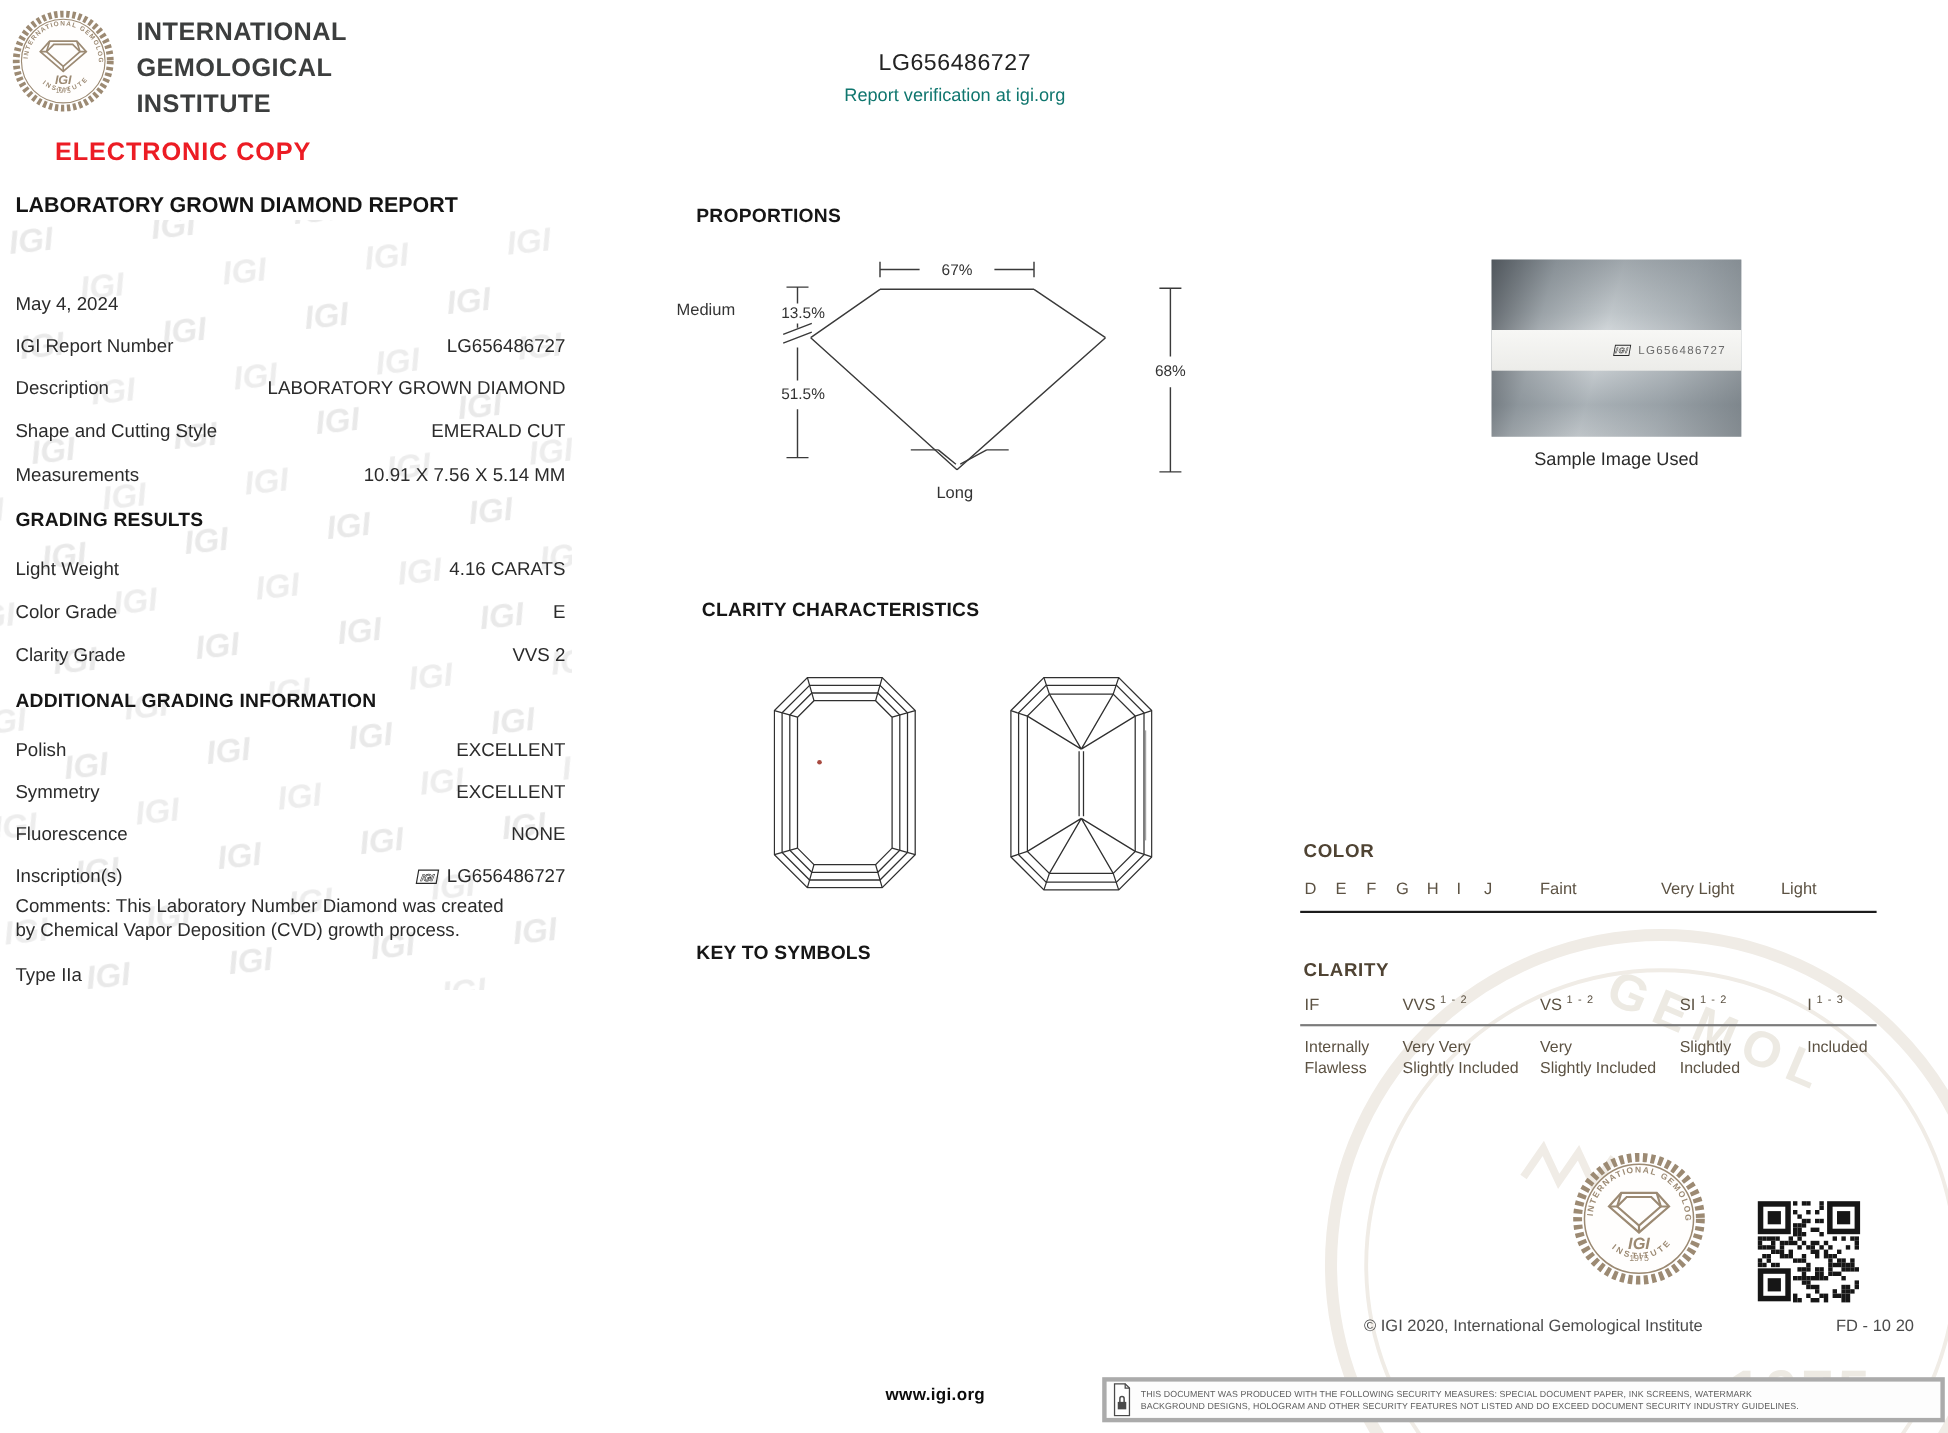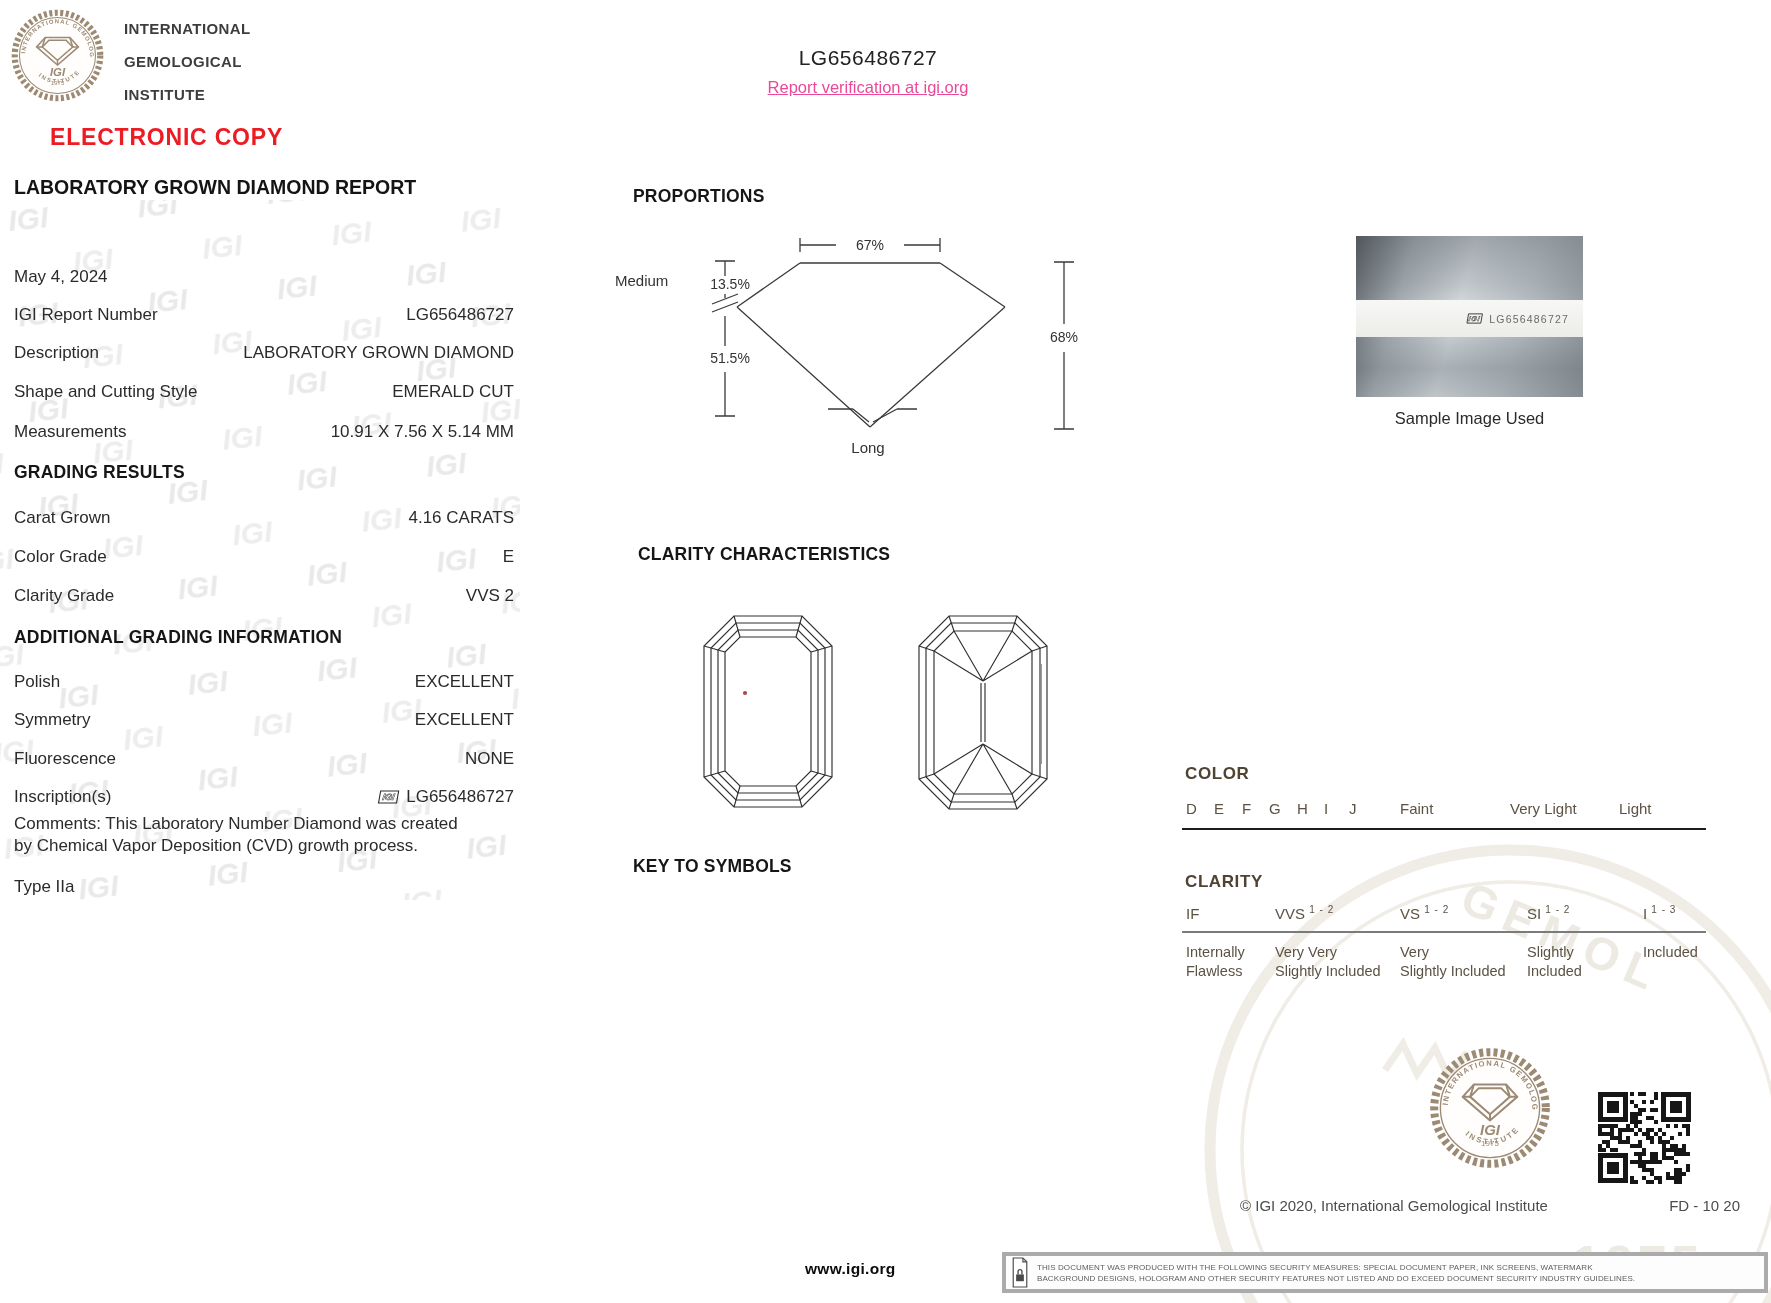--- a/index.html
+++ b/index.html
@@ -1,26 +1,26 @@
 <!DOCTYPE html>
 <html><head>
 <meta charset="utf-8">
 <style>
   html,body{margin:0;padding:0;background:#ffffff;}
   #canvas{position:relative;width:1771px;height:1303px;background:#ffffff;overflow:hidden;
           font-family:"Liberation Sans",sans-serif;color:#2e2e2e;}
   .abs{position:absolute;}
   
-  .org-name{position:absolute;left:124px;top:12px;font-size:15px;font-weight:bold;color:#3c3e3e;
+  .org-name{position:absolute;left:124px;top:12px;font-size:23px;font-weight:bold;color:#3c3e3e;
             line-height:33px;letter-spacing:0.4px;}
   .electronic-copy{position:absolute;left:50px;top:124px;font-size:23px;font-weight:bold;
             color:#ec1c24;letter-spacing:0.8px;}
   .hdr-center{position:absolute;left:738px;top:46px;width:260px;text-align:center;}
   .hdr-num{font-size:21px;color:#222;letter-spacing:0.5px;}
-  .hdr-verif{font-size:16.5px;color:#ec4899;margin-top:8px;text-decoration:underline;}
+  .hdr-verif{font-size:16.5px;color:#0f766e;margin-top:8px;}
   
   .report-title{position:absolute;left:14px;top:176px;font-size:19.5px;font-weight:bold;color:#141414;}
   .row{position:absolute;left:14px;width:500px;display:flex;justify-content:space-between;
        font-size:17px;color:#2b2b2b;}
   .row .val{text-align:right;white-space:nowrap;}
   .sec-h{position:absolute;left:14px;font-size:17.5px;font-weight:bold;color:#161616;letter-spacing:0.2px;}
   .comments{position:absolute;left:14px;top:813px;width:452px;font-size:17px;line-height:21.5px;color:#2b2b2b;}
   .typeline{position:absolute;left:14px;top:877px;font-size:17px;color:#2b2b2b;}
   .insc-val{display:flex;align-items:center;gap:4px;}
   
@@ -155,21 +155,21 @@
     <span class="val">LABORATORY GROWN DIAMOND</span>
   </div>
   <div class="row" style="top:422px;z-index:2;">
     <span class="lab">Measurements</span>
     <span class="val">10.91 X 7.56 X 5.14 MM</span>
   </div>
 
   <div class="sec-h" style="top:462px;z-index:2;">GRADING RESULTS</div>
 
   <div class="row" style="top:508px;z-index:2;">
-    <span class="lab">Carat Grown</span>
+    <span class="lab">Light Weight</span>
     <span class="val">4.16 CARATS</span>
   </div>
   <div class="row" style="top:547px;z-index:2;gap:40px;">
     <span class="lab">Color Grade</span>
     <span class="val">E</span>
   </div>
   <div class="row" style="top:586px;z-index:2;">
     <span class="lab">Clarity Grade</span>
     <span class="val">VVS 2</span>
   </div>

